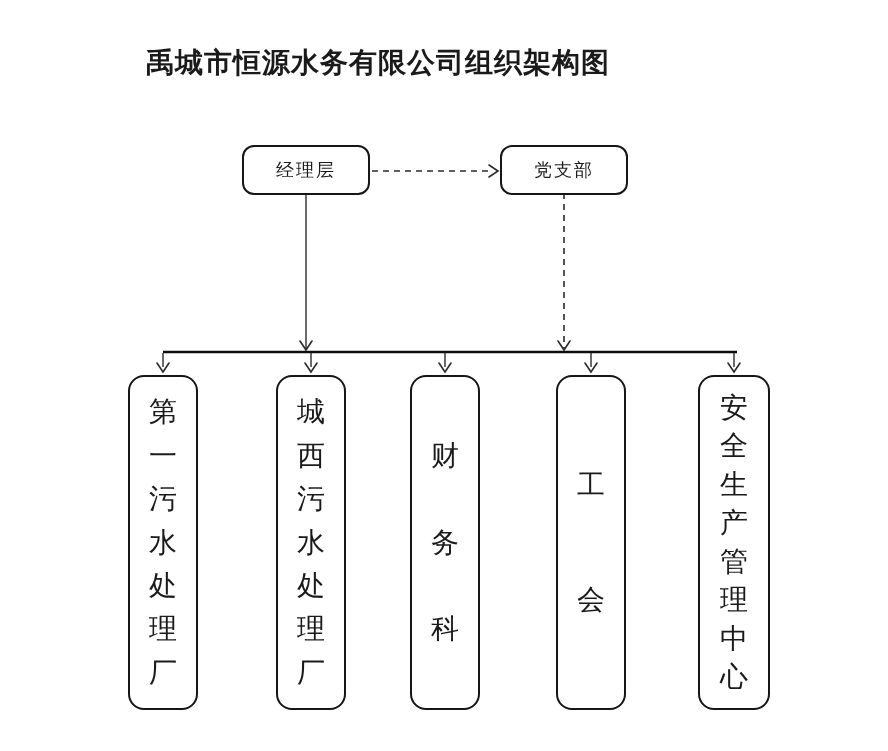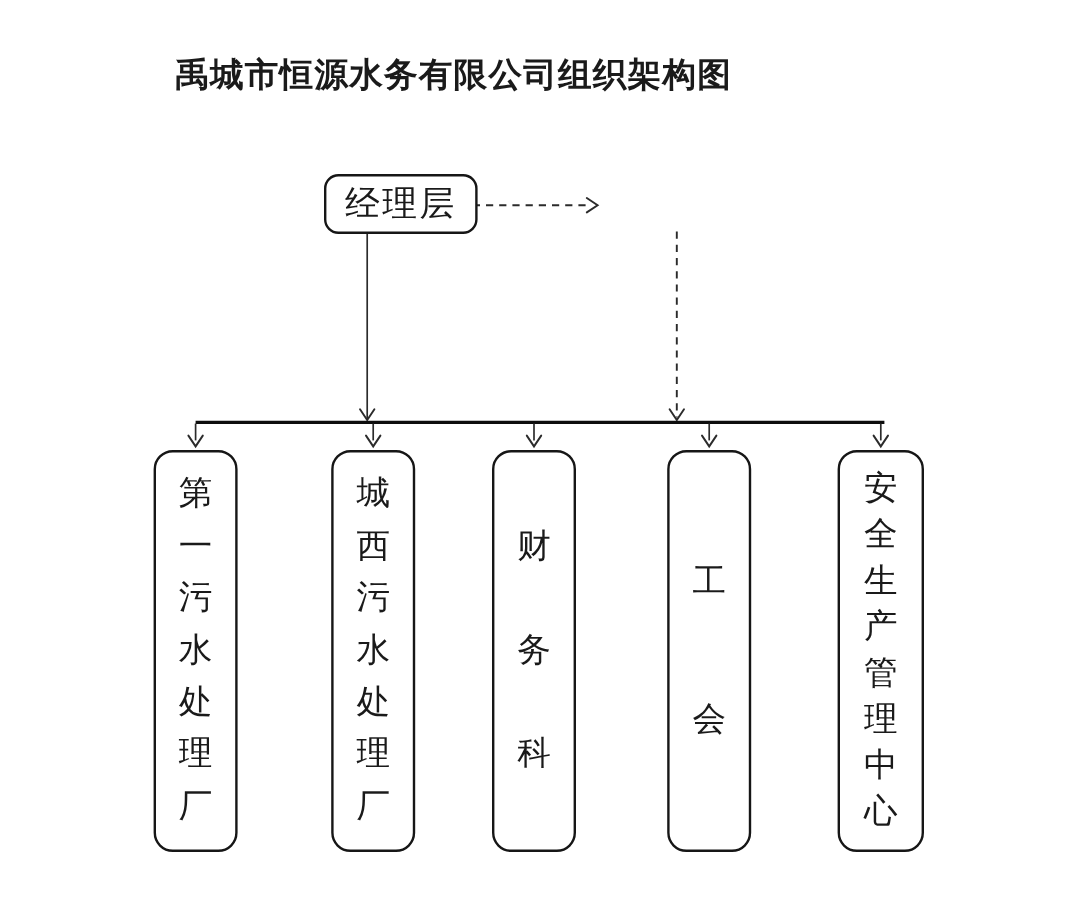--- a/index.html
+++ b/index.html
@@ -35,23 +35,22 @@
   svg .bus{stroke:#0d0d0d;stroke-width:2.6;fill:none;}
   svg .head{stroke:var(--line);stroke-width:1.6;fill:none;stroke-linecap:round;}
   .node{
     position:absolute;
     top:145px;height:50px;width:128px;
     box-sizing:border-box;
     border:2px solid var(--border);
     border-radius:12px;
     background:var(--bg);
     display:flex;align-items:center;justify-content:center;
-    font-size:29px;
+    font-size:18px;
     letter-spacing:2px;
-    margin-left:28px;
   }
   #node-manager{left:242px;}
   #node-party{left:500px;}
   .dept{
     position:absolute;
     top:375px;height:335px;width:70px;
     box-sizing:border-box;
     border:2px solid var(--border);
     border-radius:16px;
     background:var(--bg);
@@ -115,20 +114,23 @@
     <g>
       <path class="thin" d="M734,353 V367"></path>
       <path class="head" d="M728,363 L734,372 L740,363"></path>
     </g>
   </svg>
 
   <div class="node" id="node-manager">
     <span>经理层</span>
   </div>
 
+  <div class="node" id="node-party">
+    <span>党支部</span>
+  </div>
 
   <div class="dept" id="dept-0">
       <div class="vchar">第</div>
       <div class="vchar">一</div>
       <div class="vchar">污</div>
       <div class="vchar">水</div>
       <div class="vchar">处</div>
       <div class="vchar">理</div>
       <div class="vchar">厂</div>
     </div>

